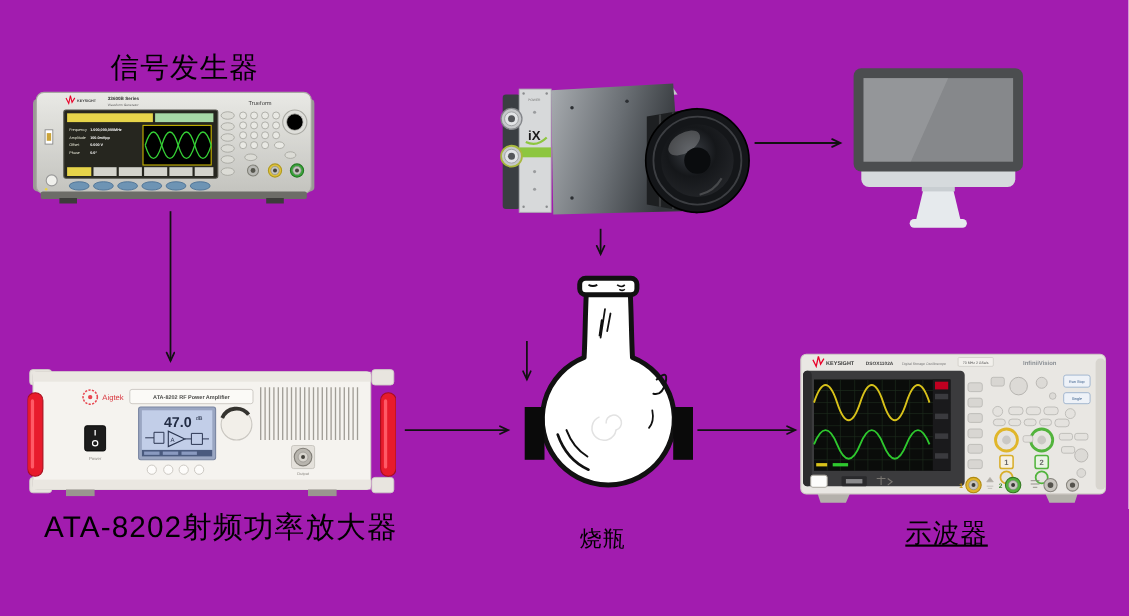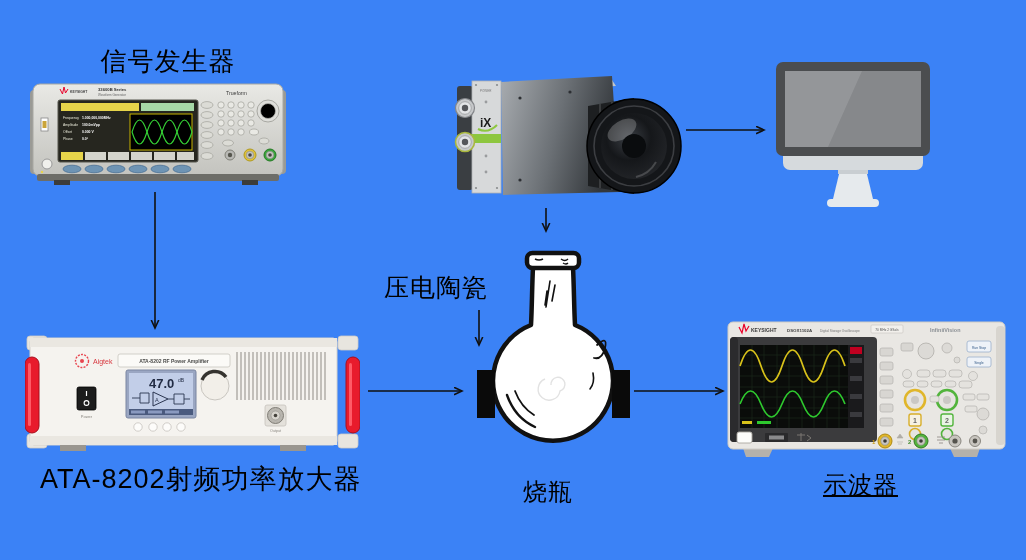--- a/index.html
+++ b/index.html
@@ -1,16 +1,16 @@
 <!DOCTYPE html>
 <html><head>
 <meta charset="utf-8">
 <style>
   html,body{margin:0;padding:0;background:#fff;}
-  .canvas{position:relative;width:1026px;height:560px;background:#3b82f6;overflow:hidden;
+  .canvas{position:relative;width:1026px;height:560px;background:#a21caf;overflow:hidden;
           font-family:"Liberation Sans","DejaVu Sans",sans-serif;}
   .lbl{position:absolute;color:#000;font-size:26px;letter-spacing:1px;text-align:center;white-space:nowrap;}
   .dev{position:absolute;}
   svg text{font-family:"Liberation Sans","DejaVu Sans",sans-serif;}
 </style>
 </head>
 <body>
 
 <div class="canvas">
 
@@ -22,23 +22,22 @@
     </defs>
     <line x1="155" y1="192" x2="155" y2="328" stroke="#111" stroke-width="1.6" marker-end="url(#ah)"></line>
     <line x1="686" y1="130" x2="764" y2="130" stroke="#111" stroke-width="1.6" marker-end="url(#ah)"></line>
     <line x1="546" y1="208" x2="546" y2="231" stroke="#111" stroke-width="1.6" marker-end="url(#ah)"></line>
     <line x1="479" y1="310" x2="479" y2="345" stroke="#111" stroke-width="1.6" marker-end="url(#ah)"></line>
     <line x1="368" y1="391" x2="462" y2="391" stroke="#111" stroke-width="1.6" marker-end="url(#ah)"></line>
     <line x1="634" y1="391" x2="723" y2="391" stroke="#111" stroke-width="1.6" marker-end="url(#ah)"></line>
   </svg>
 
   <div class="lbl" style="left:88px;top:44px;width:160px;">信号发生器</div>
-  <div class="lbl" style="left:381px;top:271px;width:110px;font-size:25px;">压电陶瓷</div>
   <div class="lbl" style="left:40px;top:461px;width:300px;font-size:27px;">ATA-8202射频功率放大器</div>
-  <div class="lbl" style="left:503px;top:476px;width:90px;font-size:24px;">烧瓶</div>
+  <div class="lbl" style="left:503px;top:476px;width:90px;font-size:20px;">烧瓶</div>
   <div class="lbl" style="left:813px;top:469px;width:95px;font-size:24px;text-decoration:underline;">示波器</div>
 
   <svg class="dev" style="left:30px;top:80px;" width="256" height="108" viewBox="0 0 256 108">
     <defs>
       <linearGradient id="sgBody" x1="0" y1="0" x2="0" y2="1">
         <stop offset="0" stop-color="#e9e9e5"></stop>
           <stop offset="1" stop-color="#c3c3be"></stop>
       </linearGradient>
     </defs>
     <rect x="0" y="10" width="10" height="84" rx="4" fill="#9a9a95"></rect>

